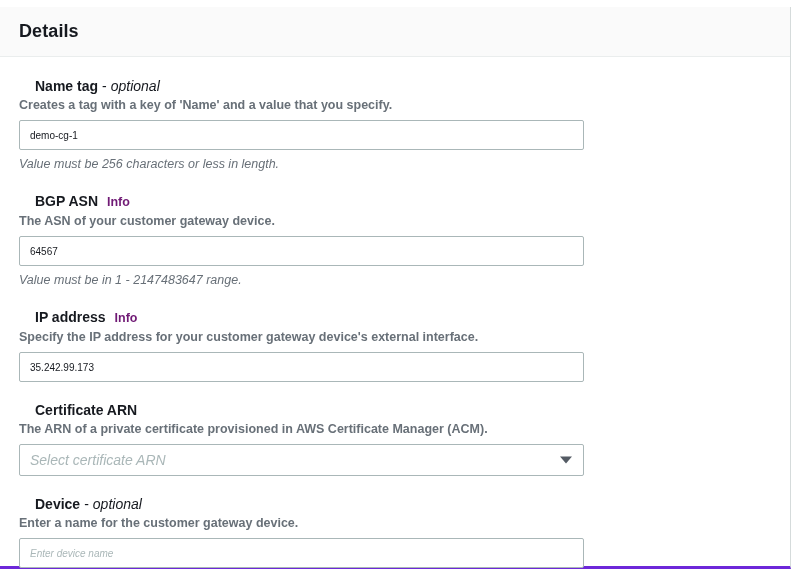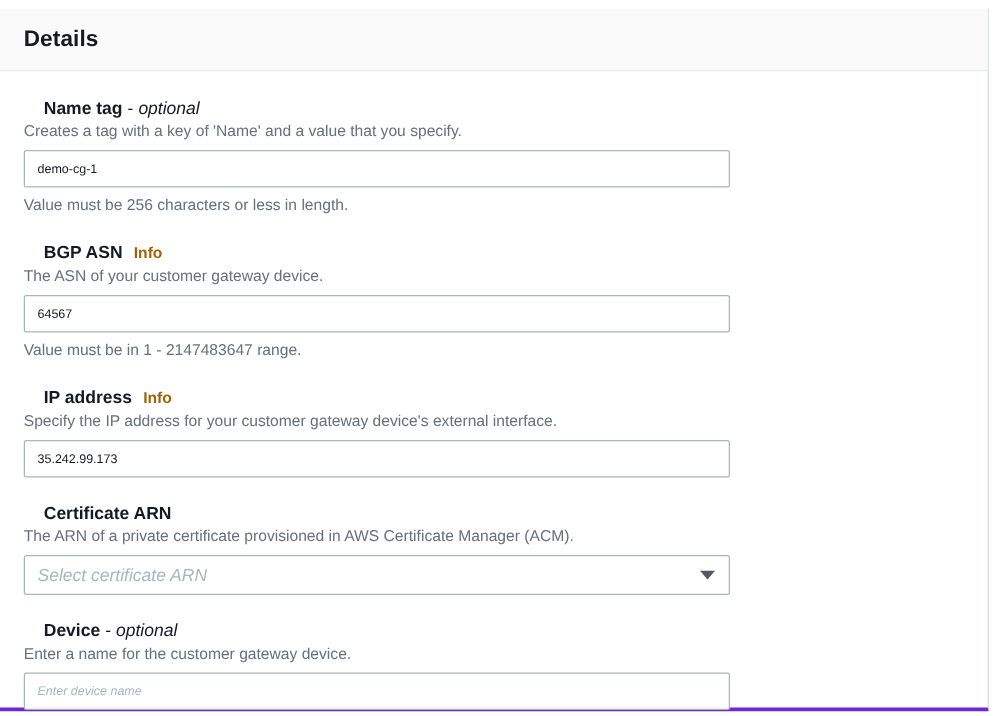--- a/index.html
+++ b/index.html
@@ -81,38 +81,40 @@
     margin-left: 4px;
   }
   .label-dash {
     font-weight: normal;
     color: #16191f;
     margin-left: 4px;
   }
   .info-link {
     font-size: 12.5px;
     font-weight: bold;
-    color: #a16207;
+    color: #701a75;
     margin-left: 9px;
     cursor: pointer;
     text-decoration: none;
   }
 
   .field-description {
     font-size: 12.5px;
     color: #687078;
     line-height: 17px;
     margin-bottom: 6px;
+    font-weight: bold;
   }
 
   .field-constraint {
     font-size: 12.5px;
     color: #687078;
     line-height: 17px;
     margin-top: 6px;
+    font-style: italic;
   }
 
   .text-input {
     width: 565px;
     height: 30px;
     box-sizing: border-box;
     border: 1px solid #aab7b8;
     border-radius: 2px;
     background: #ffffff;
     font-family: "Liberation Sans", sans-serif;

